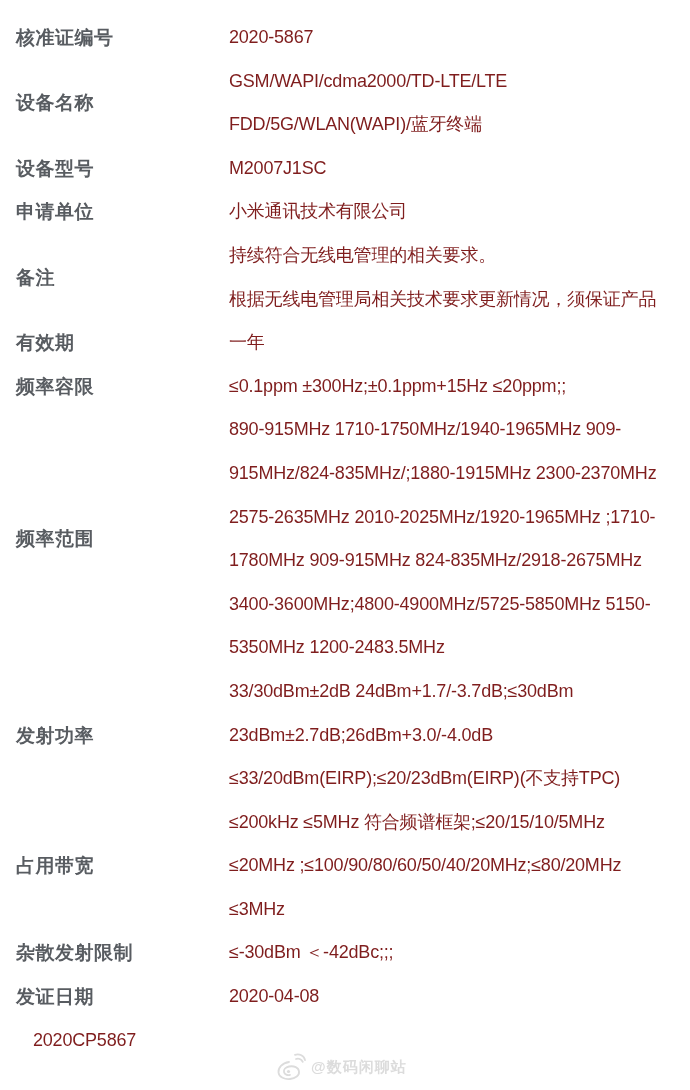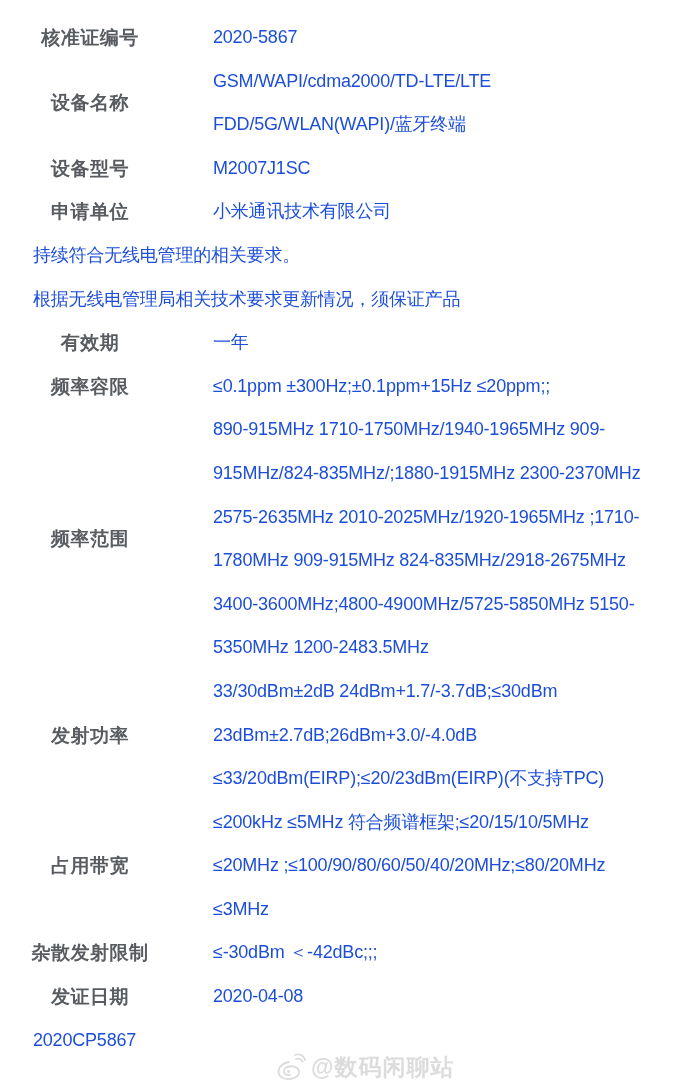--- a/index.html
+++ b/index.html
@@ -21,53 +21,54 @@
     left: 0;
     right: 0;
   }
   .row {
     display: flex;
     align-items: center;
   }
   .label-cell {
     flex: 0 0 180px;
     width: 180px;
-    text-align: center;
+    text-align: left;
     font-size: 19px;
     font-weight: 700;
     color: #585c61;
     line-height: 43.6px;
     letter-spacing: 0.5px;
     white-space: nowrap;
+    padding-left: 16px;
   }
   .value-cell {
     margin-left: 33px;
     flex: 1 1 auto;
     min-width: 0;
   }
   .value-line {
     font-size: 18px;
     font-weight: 400;
-    color: #1d4ed8;
+    color: #7f1d1d;
     line-height: 43.6px;
     height: 43.6px;
     letter-spacing: -0.2px;
     white-space: nowrap;
   }
   #watermark {
     position: absolute;
     top: 1048px;
     left: 276px;
     height: 38px;
     display: flex;
     align-items: center;
     gap: 5px;
   }
   #watermark .wm-text {
-    font-size: 23px;
+    font-size: 15px;
     font-weight: 700;
     color: #dcdcdc;
     letter-spacing: 1px;
     text-shadow: 1px 1px 0 rgba(255,255,255,0.9);
     white-space: nowrap;
   }
   #watermark svg {
     display: block;
   }
 </style>
@@ -96,20 +97,21 @@
           <div class="value-line">M2007J1SC</div>
         </div>
       </div>
       <div class="row">
         <div class="label-cell">申请单位</div>
         <div class="value-cell">
           <div class="value-line">小米通讯技术有限公司</div>
         </div>
       </div>
       <div class="row">
+        <div class="label-cell">备注</div>
         <div class="value-cell">
           <div class="value-line">持续符合无线电管理的相关要求。</div>
           <div class="value-line">根据无线电管理局相关技术要求更新情况，须保证产品</div>
         </div>
       </div>
       <div class="row">
         <div class="label-cell">有效期</div>
         <div class="value-cell">
           <div class="value-line">一年</div>
         </div>

